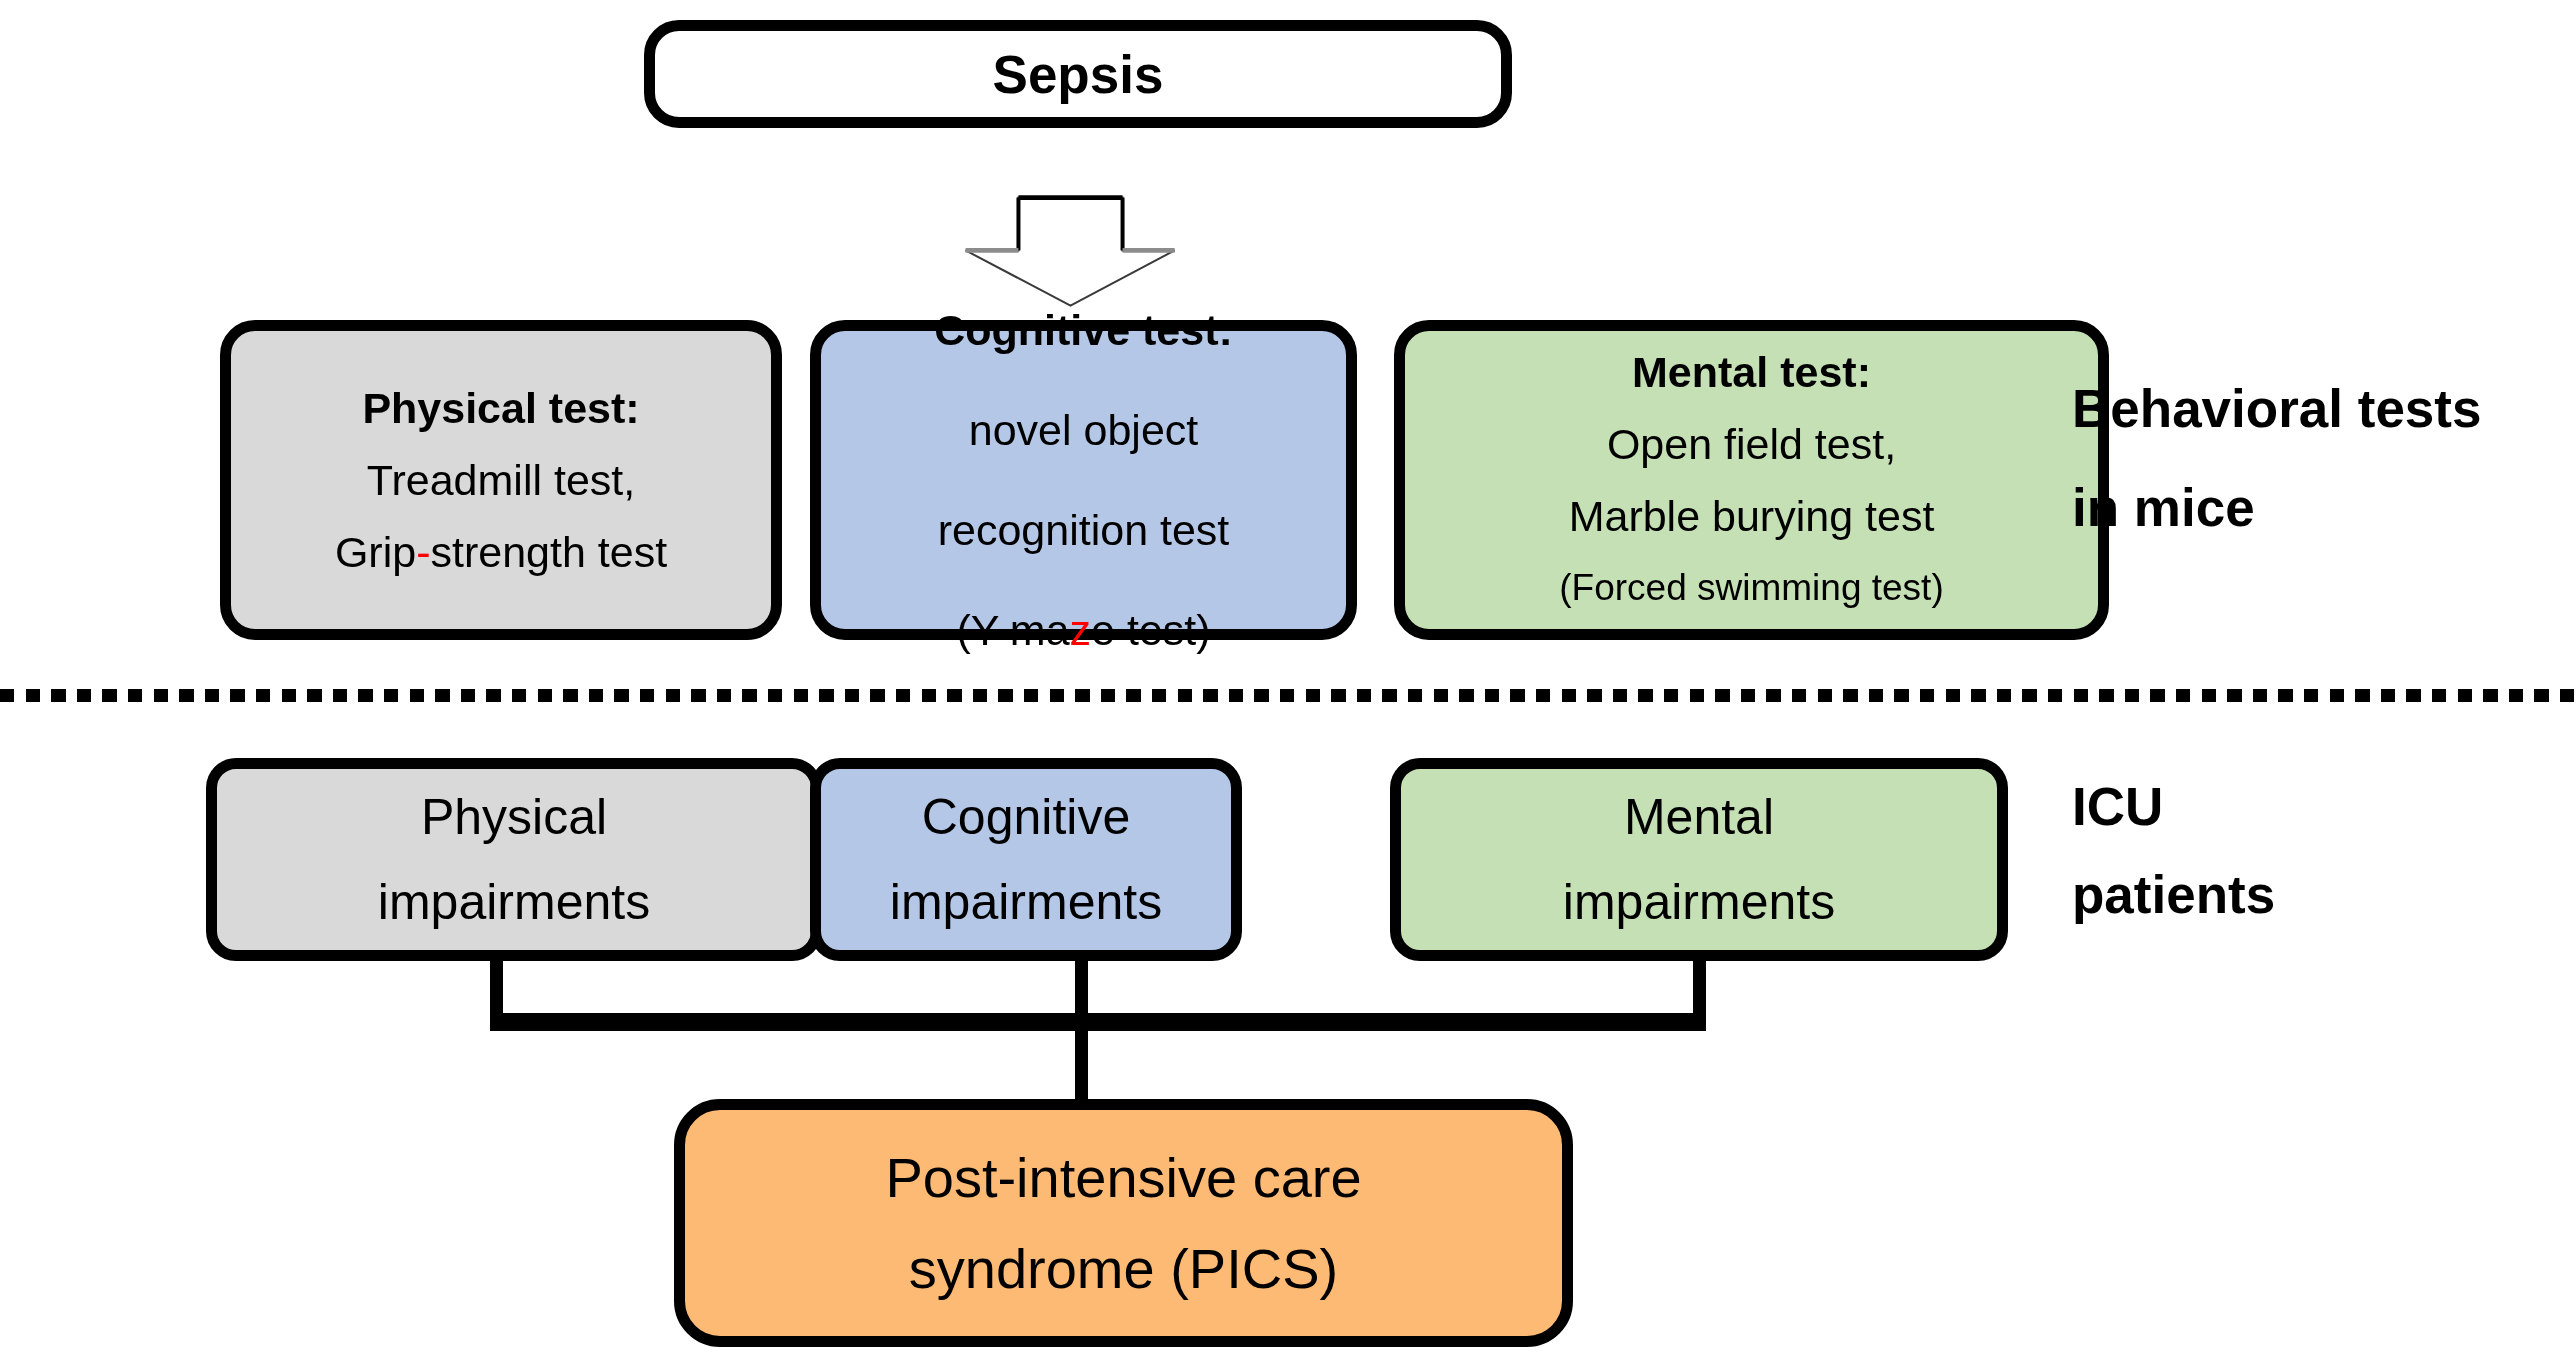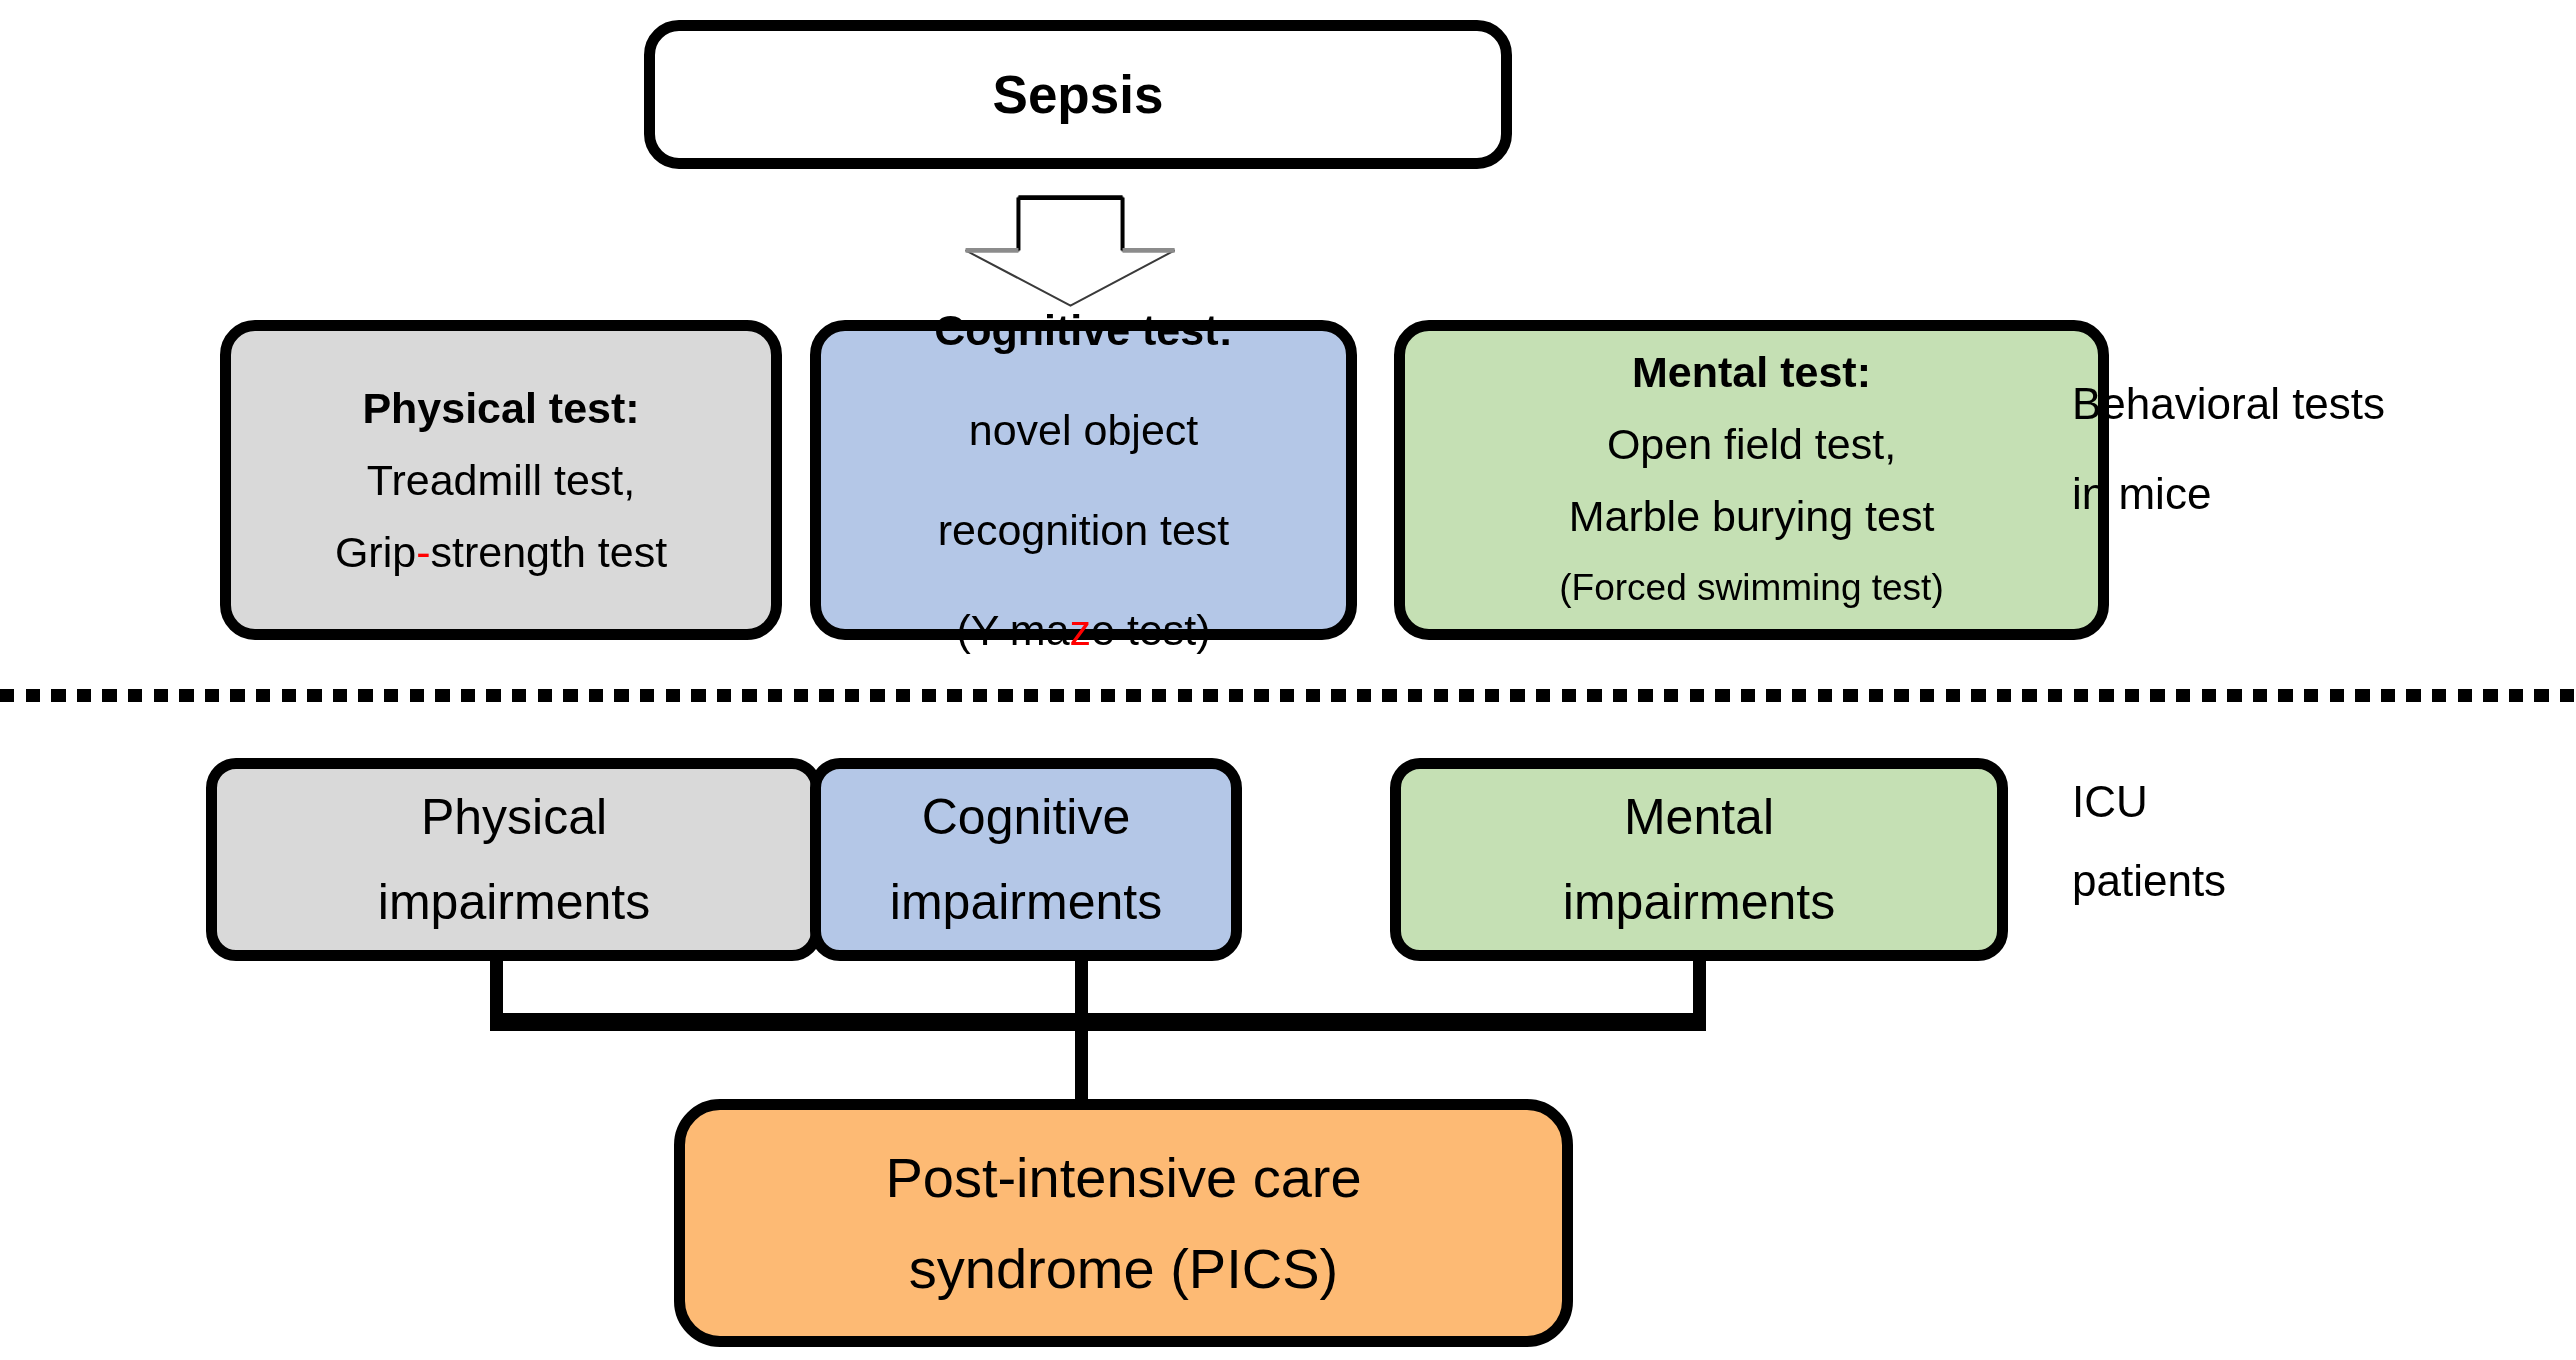--- a/index.html
+++ b/index.html
@@ -17,37 +17,37 @@
     border: 11.2px solid #000000;
     border-radius: 35px;
     box-sizing: border-box;
     display: flex;
     flex-direction: column;
     align-items: center;
     justify-content: center;
     text-align: center;
   }
   .sepsis {
-    left: 644px; top: 20px; width: 868px; height: 149px;
+    left: 644px; top: 20px; width: 868px; height: 108px;
     background: #ffffff;
     font-size: 53px; font-weight: bold;
   }
   .row1 { top: 320px; height: 320px; }
   .row1 .bline { font-size: 43px; line-height: 72px; white-space: nowrap; }
   .row1 .btitle { font-weight: bold; }
   .row1 .bparen { font-size: 37px; }
   .box-physical-test  { left: 220px;  width: 562px; background: #d9d9d9; }
   .box-cognitive-test { left: 810px; width: 547px; background: #b4c7e7; gap: 28px; }
   .box-mental-test    { left: 1394px; width: 715px; background: #c5e0b4; }
   .red-char { color: #ff0000; }
   .side-label {
     position: absolute;
     left: 2072px;
-    font-size: 44px;
-    font-weight: normal;
+    font-size: 53px;
+    font-weight: bold;
     line-height: 1.0;
     white-space: nowrap;
   }
   .side-behavioral { top: 382px; }
   .side-behavioral .sl1 { margin-bottom: 46px; }
   .side-icu { top: 780px; }
   .side-icu .sl1 { margin-bottom: 35px; }
   .dotted-divider {
     position: absolute;
     left: 0; top: 689px;

